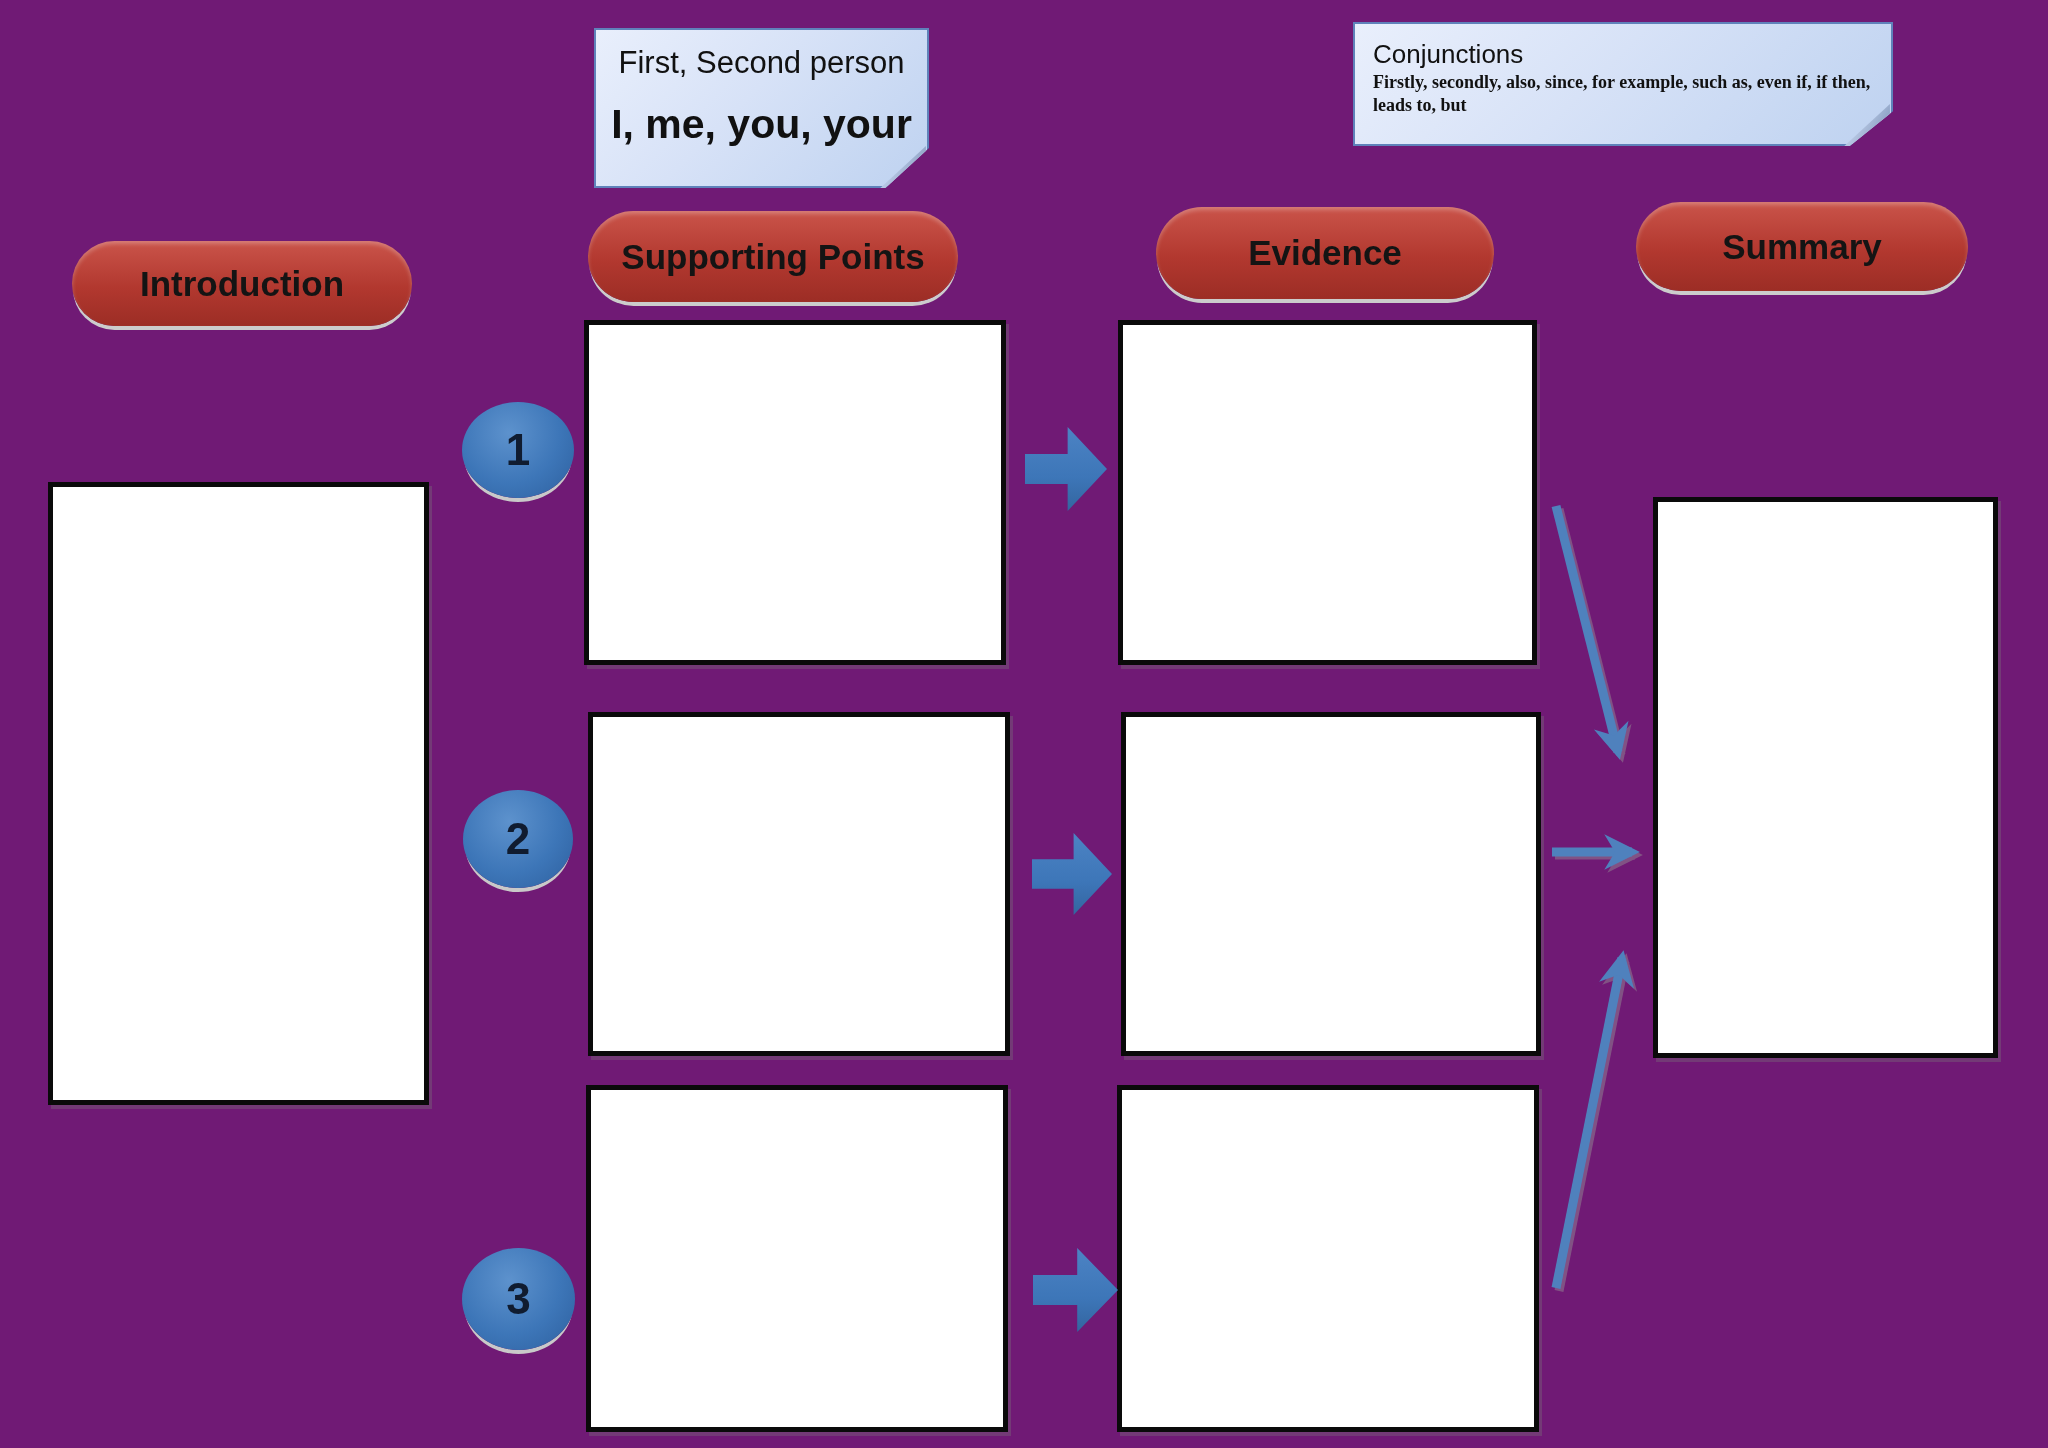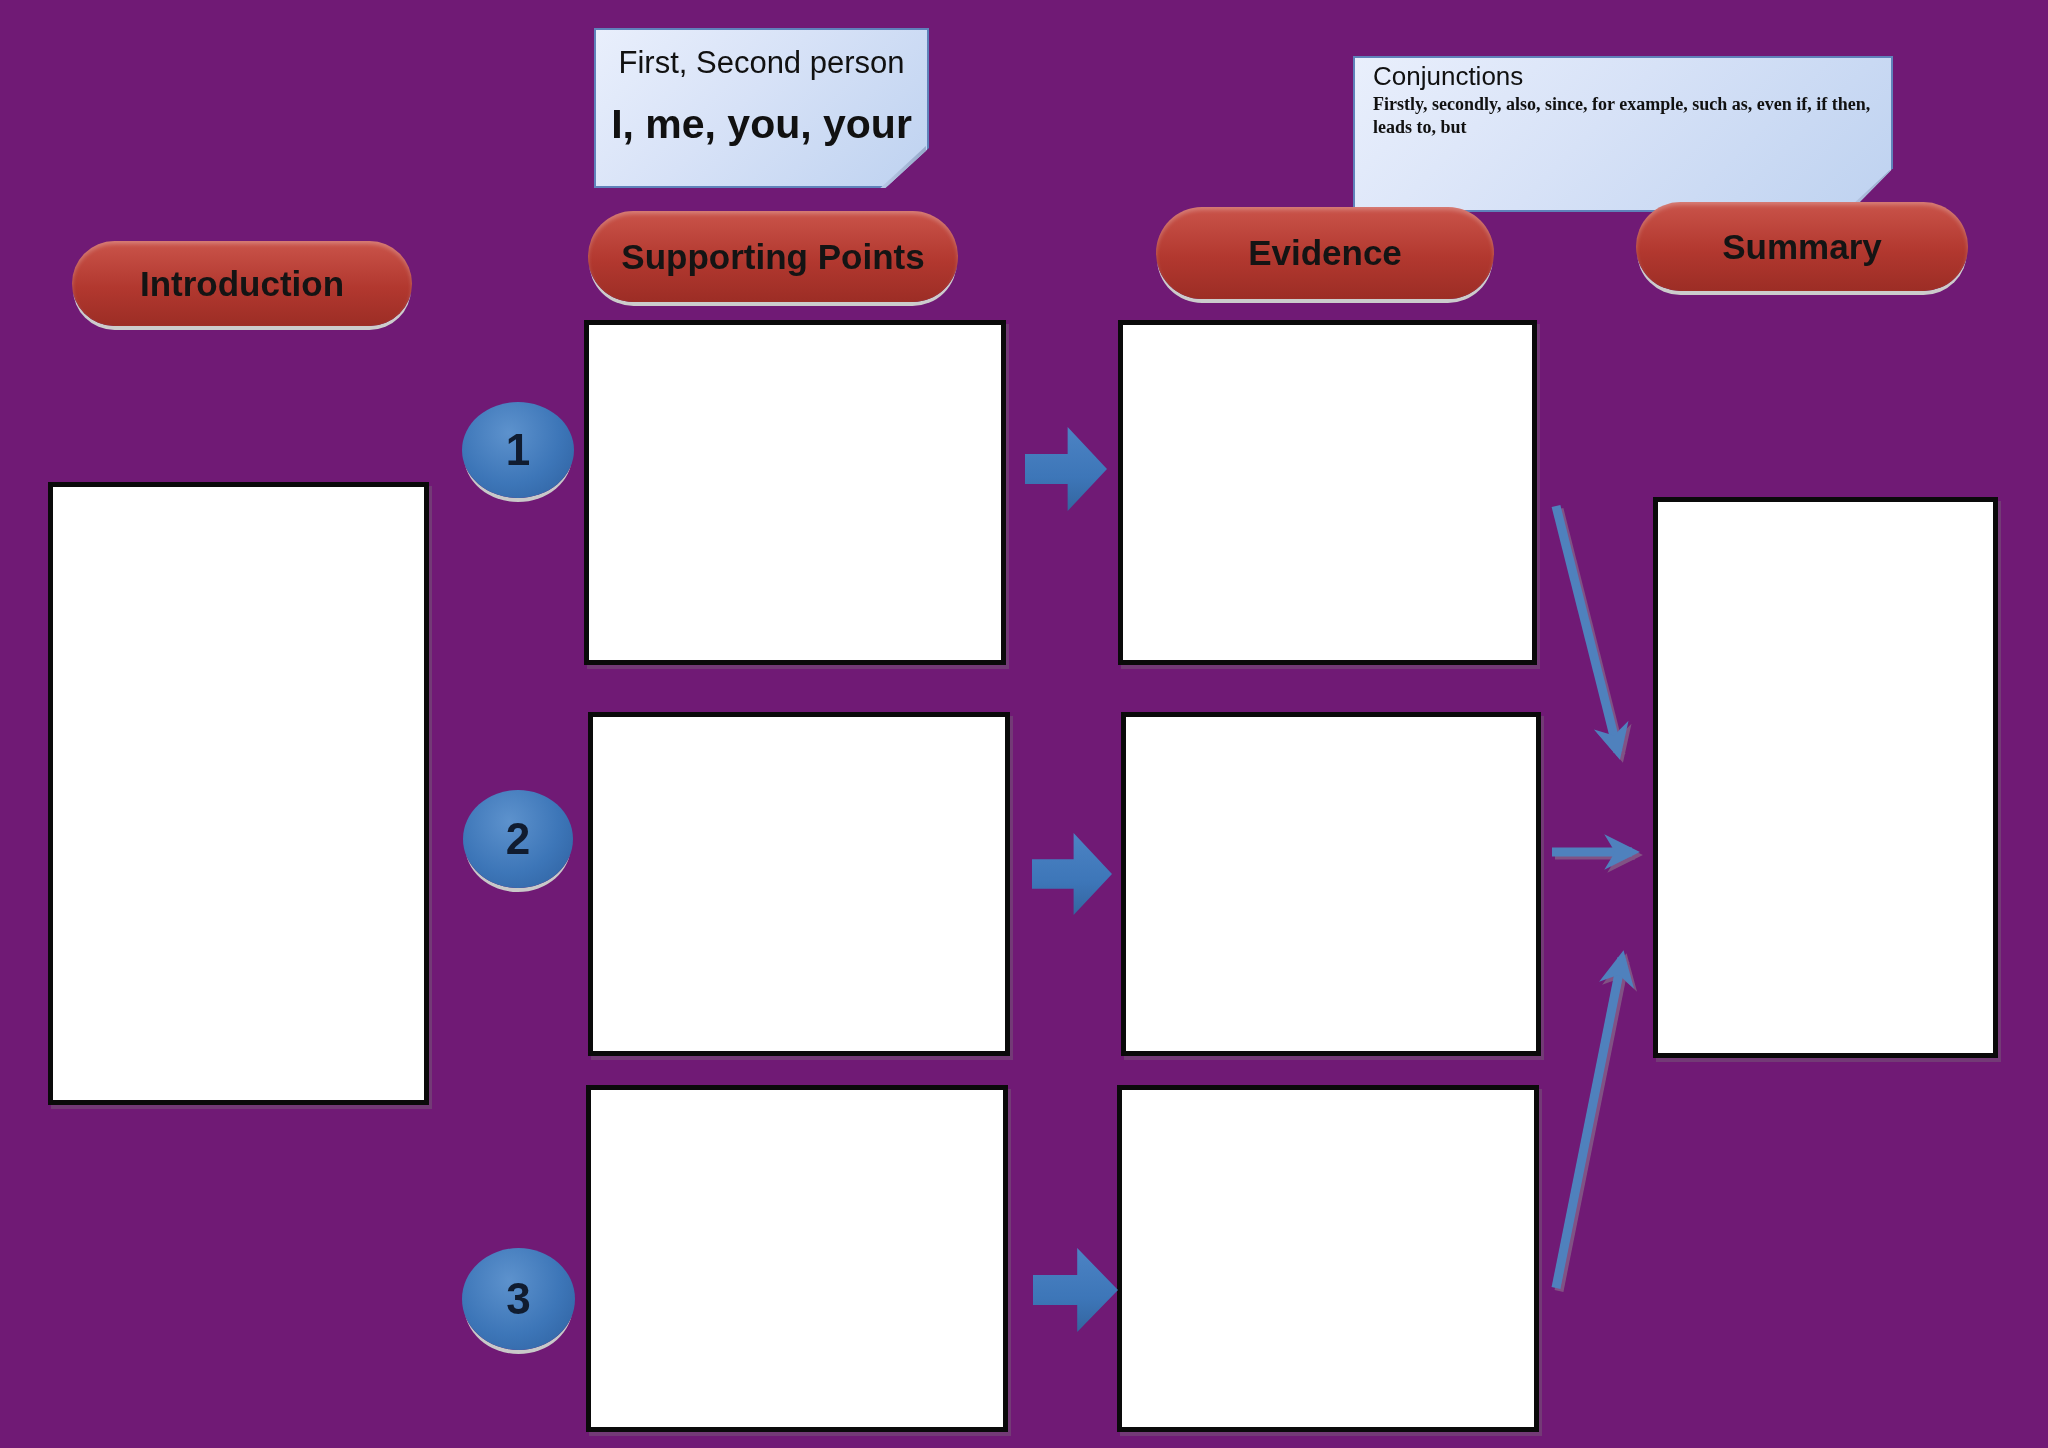--- a/index.html
+++ b/index.html
@@ -65,21 +65,21 @@
 
 <div id="canvas">
 
   <div class="note note-person" style="left:594px;top:28px;width:335px;height:160px;padding:14px 10px;">
     <div class="note-title">First, Second person</div>
     <div style="height:16px;"></div>
     <div class="note-body">I, me, you, your</div>
     <div class="fold"></div>
   </div>
 
-  <div class="note note-conj" style="left:1353px;top:22px;width:540px;height:156px;padding:2px 18px;margin-top:34px;">
+  <div class="note note-conj" style="left:1353px;top:22px;width:540px;height:124px;padding:14px 18px;">
     <div class="note-title">Conjunctions</div>
     <div class="note-body">Firstly, secondly, also, since, for example, such as, even if, if then, leads to, but</div>
     <div class="fold"></div>
   </div>
 
   <div class="pill" style="left:72px;top:213px;width:340px;height:85px;margin-top:28px;">Introduction</div>
   <div class="pill" style="left:588px;top:211px;width:370px;height:91px;">Supporting Points</div>
   <div class="pill" style="left:1156px;top:207px;width:338px;height:92px;">Evidence</div>
   <div class="pill" style="left:1636px;top:202px;width:332px;height:89px;">Summary</div>
 

